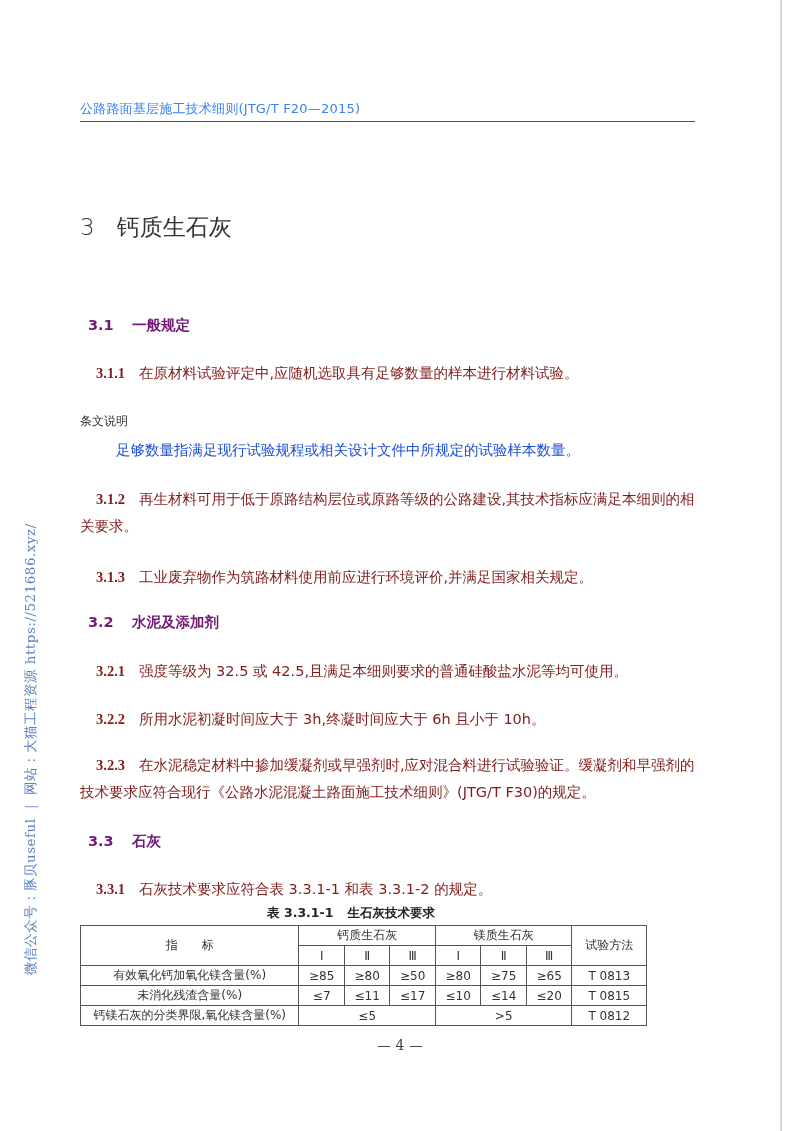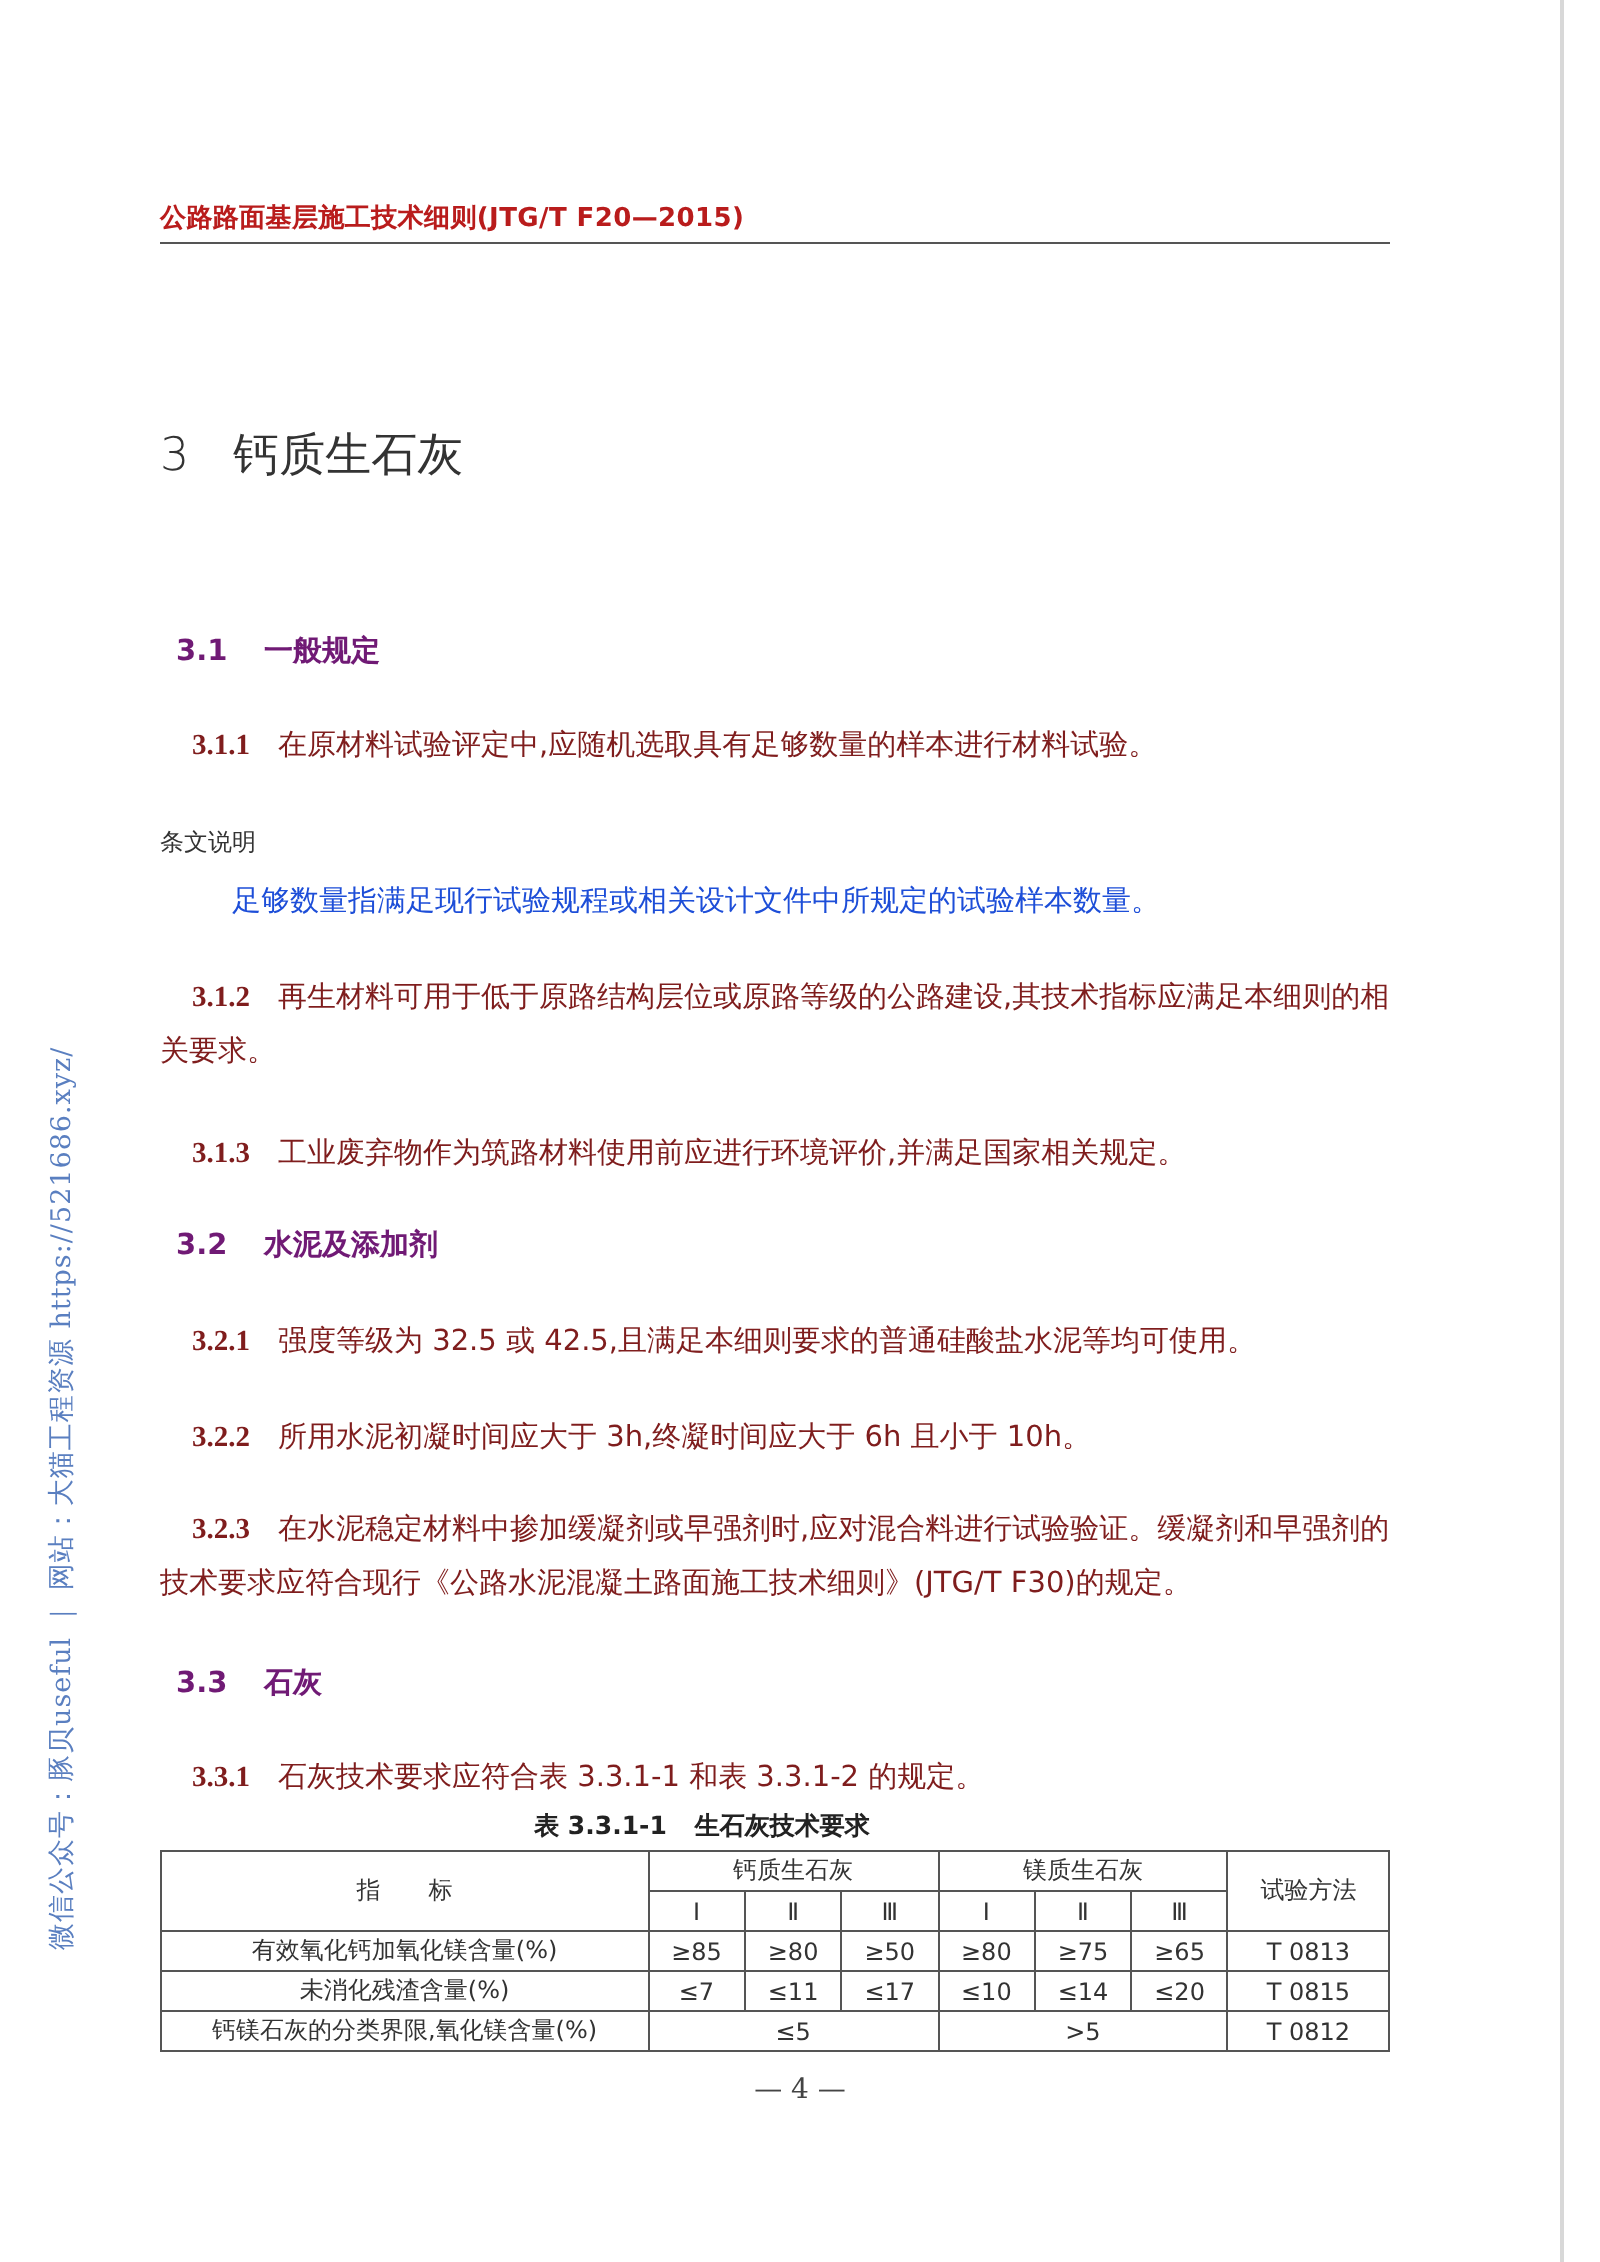--- a/index.html
+++ b/index.html
@@ -2,34 +2,34 @@
 <html><head>
 <meta charset="utf-8">
 <style>
   html, body { margin: 0; padding: 0; }
   body {
     width: 800px; height: 1131px; background: #ffffff; position: relative; overflow: hidden;
     font-family: "DejaVu Serif", "Liberation Serif", serif; color: #2a2a2a;
   }
   .abs { position: absolute; }
   .right-edge { left: 780px; top: 0; width: 2px; height: 1131px; background: #d8d8d8; }
-  .running-header { left: 80px; top: 100px; font-size: 13px; color: #b91c1c; letter-spacing: 0.2px; font-family: "DejaVu Sans", "Liberation Sans", sans-serif; font-weight: bold; }
+  .running-header { left: 80px; top: 100px; font-size: 13px; color: #3b82f6; letter-spacing: 0.2px; font-family: "DejaVu Sans", "Liberation Sans", sans-serif; }
   .header-rule { left: 80px; top: 121px; width: 615px; height: 1px; background: #555; }
   .chapter-title { left: 80px; top: 212px; font-size: 23px; color: #333; font-family: "DejaVu Sans", "Liberation Sans", sans-serif; font-weight: 300; }
   .chapter-title .num { margin-right: 22px; }
   .sec { left: 88px; font-size: 14.5px; font-weight: bold; color: #701a75; font-family: "DejaVu Sans", "Liberation Sans", sans-serif; }
   .sec .num { display: inline-block; width: 44px; }
   .clause { left: 96px; width: 600px; font-size: 14.5px; line-height: 27px; color: #7f1d1d; font-family: "DejaVu Sans", "Liberation Sans", sans-serif; }
   .clause .num { font-weight: bold; margin-right: 14px; font-family: "Liberation Serif", serif; }
   .clause.wrap { left: 80px; width: 615px; text-indent: 16px; }
   .note-title { left: 80px; top: 413px; font-size: 12px; color: #333; font-family: "DejaVu Serif", serif; }
   .note-body { left: 116px; top: 441px; font-size: 14.5px; color: #1d4ed8; font-family: "DejaVu Serif", serif; }
   .table-caption { left: 0; width: 702px; text-align: center; top: 905px; font-size: 12.5px; font-weight: bold; color: #222; font-family: "DejaVu Sans", "Liberation Sans", sans-serif; }
   .table-caption .num { margin-right: 14px; }
-  table.spec { position: absolute; left: 80px; top: 925px; width: 615px; border-collapse: collapse; font-size: 12px; color: #333; font-family: "DejaVu Sans", "Liberation Sans", sans-serif; }
+  table.spec { position: absolute; left: 80px; top: 925px; width: 567px; border-collapse: collapse; font-size: 12px; color: #333; font-family: "DejaVu Sans", "Liberation Sans", sans-serif; }
   table.spec td, table.spec th { border: 1px solid #555; text-align: center; padding: 0; height: 19px; font-weight: normal; }
   table.spec { border: 1.5px solid #444; }
   .col-ind { width: 242px; }
   .col-g { width: 48px; }
   .col-m { width: 80px; }
   .page-num { left: 0; width: 800px; text-align: center; top: 1037px; font-size: 14px; color: #444; }
   .watermark {
     left: 22px; top: 975px; transform-origin: left top; transform: rotate(-90deg);
     white-space: nowrap; font-size: 13.5px; color: #5a7fc0; font-family: "DejaVu Serif", serif; letter-spacing: 0.5px;
   }

